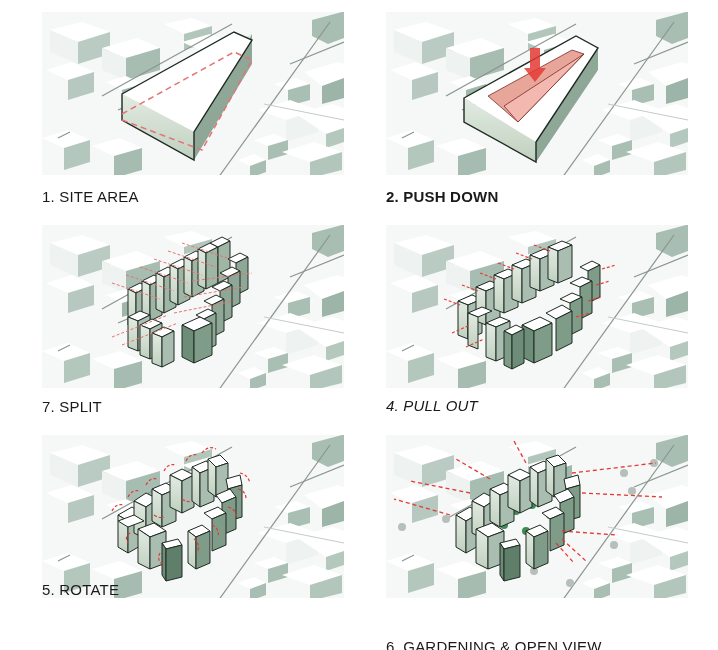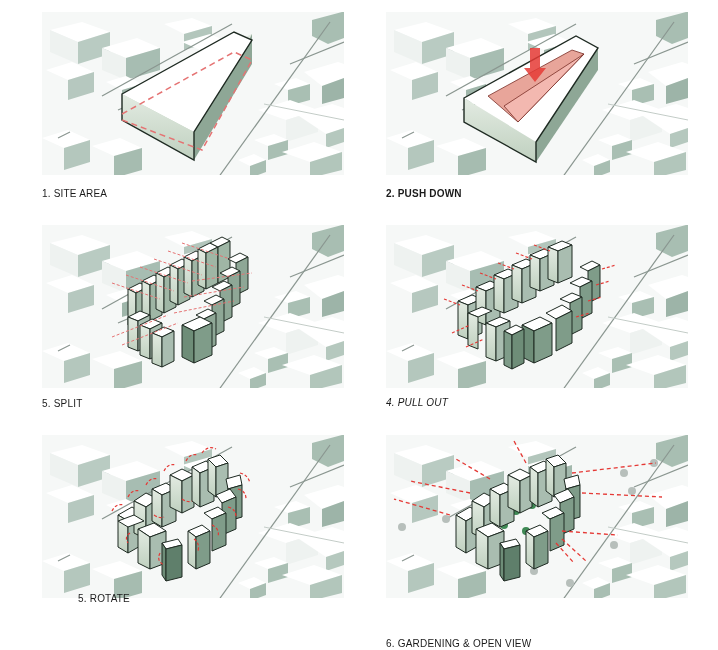--- a/index.html
+++ b/index.html
@@ -1,20 +1,20 @@
 <!DOCTYPE html>
 <html><head>
 <meta charset="utf-8">
 <style>
   html, body { margin: 0; padding: 0; background: #ffffff; }
   body { width: 718px; height: 650px; position: relative; overflow: hidden;
          font-family: "Liberation Sans", "DejaVu Sans", sans-serif; }
   .panel { position: absolute; width: 302px; height: 163px; overflow: hidden; background: #f6f8f7; }
   .panel svg { display: block; width: 302px; height: 163px; }
-  .label { position: absolute; font-size: 10px; color: #1a1a1a; letter-spacing: 0.2px; white-space: nowrap; }
+  .label { position: absolute; font-size: 15px; color: #1a1a1a; letter-spacing: 0.2px; white-space: nowrap; }
 </style>
 </head>
 <body>
 
 <svg width="0" height="0" style="position:absolute">
   <defs>
     <linearGradient id="gSide" x1="0" y1="0" x2="1" y2="1">
       <stop offset="0" stop-color="#e6ede9"></stop>
       <stop offset="1" stop-color="#a9bdb2"></stop>
     </linearGradient>
@@ -167,21 +167,21 @@
         <line x1="126" y1="26" x2="174" y2="42"></line>
         <line x1="140" y1="18" x2="188" y2="34"></line>
       <line x1="150" y1="56" x2="210" y2="48"></line>
         <line x1="142" y1="72" x2="202" y2="62"></line>
         <line x1="132" y1="88" x2="192" y2="76"></line>
       <line x1="70" y1="112" x2="126" y2="90"></line>
         <line x1="80" y1="120" x2="136" y2="98"></line>
     </g>
   </svg>
 </div>
-<div class="label" style="left:42px; top:398px;">5. SPLIT</div>
+<div class="label" style="left:42px; top:398px;">7. SPLIT</div>
 
 <div class="panel" style="left:386px; top:225px;">
   <svg viewBox="0 0 302 163">
     <use href="#context"></use>
     <g stroke="#1e2a22" stroke-width="1">
       <polygon points="72,76 86,70 96,74 82,80" fill="#fff"></polygon>
         <polygon points="72,76 82,80 82,114 72,110" fill="url(#gFront)"></polygon>
         <polygon points="82,80 96,74 96,108 82,114" fill="#a9bdb0"></polygon>
       <polygon points="90,62 104,56 114,60 100,66" fill="#fff"></polygon>
         <polygon points="90,62 100,66 100,100 90,96" fill="url(#gFront)"></polygon>
@@ -287,21 +287,21 @@
         <path d="M186,72 q8,2 8,10"></path>
       <path d="M170,90 q8,4 6,12"></path>
         <path d="M152,104 q6,4 4,12"></path>
         <path d="M118,118 q-4,8 4,12"></path>
       <path d="M88,98 q-6,4 -2,10"></path>
         <path d="M112,80 q6,4 10,2"></path>
         <path d="M140,64 q6,4 10,2"></path>
     </g>
   </svg>
 </div>
-<div class="label" style="left:42px; top:593px;margin-left:36px;">5. ROTATE</div>
+<div class="label" style="left:42px; top:581px;">5. ROTATE</div>
 
 <div class="panel" style="left:386px; top:435px;">
   <svg viewBox="0 0 302 163">
     <use href="#context"></use>
     <g fill="#3f8a55">
       <circle cx="130" cy="76" r="4"></circle>
         <circle cx="146" cy="70" r="4"></circle>
         <circle cx="118" cy="90" r="4"></circle>
       <circle cx="164" cy="80" r="4"></circle>
         <circle cx="140" cy="96" r="4"></circle>

